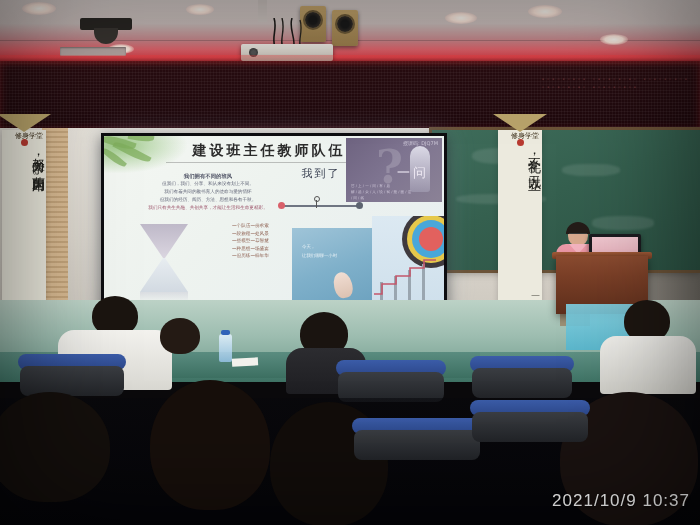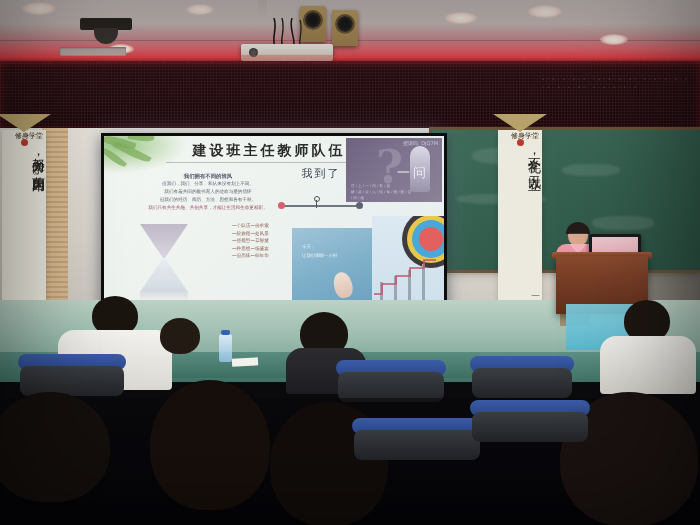--- a/index.html
+++ b/index.html
@@ -429,14 +429,15 @@
   <div class="aud" style="left:560px;top:392px;width:138px;height:134px;background:#1a1210;"></div>
   <div class="chair" style="left:352px;top:418px;width:130px;height:52px;">
       <div class="pad"></div>
       <div class="back"></div>
     </div>
   <div class="chair" style="left:470px;top:400px;width:120px;height:50px;">
       <div class="pad"></div>
       <div class="back"></div>
     </div>
 
+  <div class="stamp">2021/10/9 10:37</div>
   <div class="vig"></div>
 </div>
 
 </body></html>

